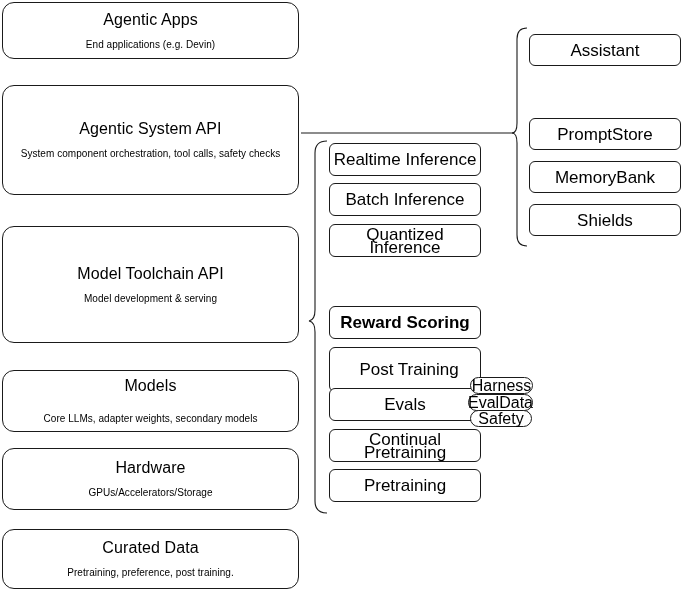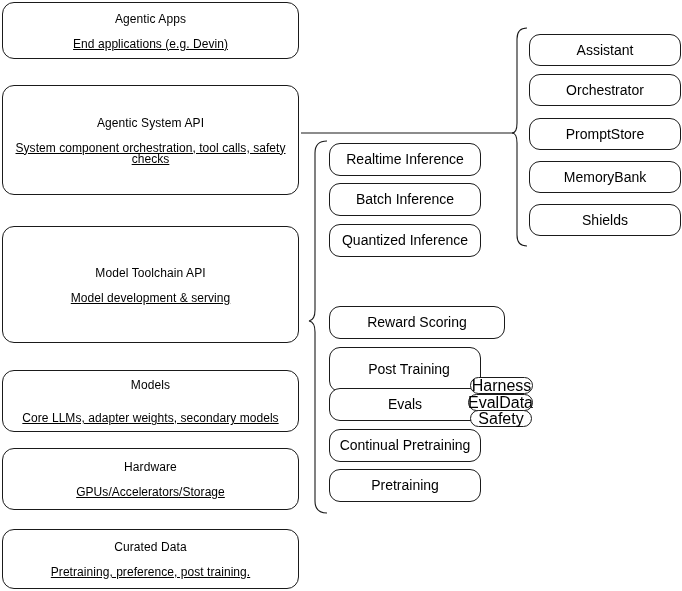--- a/index.html
+++ b/index.html
@@ -20,36 +20,35 @@
     border:1px solid #1a1a1a;
     display:flex;
     flex-direction:column;
     align-items:center;
     justify-content:center;
     text-align:center;
   }
   
   .layer{border-radius:12px;}
   .layer .title{
-    font-size:12px;
+    font-size:16px;
     line-height:15px;
     letter-spacing:.1px;
   }
   .layer .sub{
-    font-size:12px;
+    font-size:10px;
     line-height:11px;
     margin-top:12px;
     letter-spacing:.05px;
-    text-decoration:underline;
   }
 
   
   .capsule{
-    border-radius:11px;
-    font-size:14px;
+    border-radius:6px;
+    font-size:17px;
     line-height:13px;
   }
 
   
   .pill{
     position:absolute;
     box-sizing:border-box;
     background:#ffffff;
     border:1px solid #1a1a1a;
     border-radius:9px;
@@ -103,29 +102,28 @@
   </div>
 
   <div class="node layer" style="left:2px;top:529px;width:297px;height:60px;">
     <div class="title">Curated Data</div>
     <div class="sub">Pretraining, preference, post training.</div>
   </div>
 
   <div class="node capsule" style="left:329px;top:143px;width:152px;height:33px;text-align:right;">Realtime Inference</div>
   <div class="node capsule" style="left:329px;top:183px;width:152px;height:33px;">Batch Inference</div>
   <div class="node capsule" style="left:329px;top:224px;width:152px;height:33px;">Quantized Inference</div>
-  <div class="node capsule" style="left:329px;top:306px;width:176px;height:33px;">Reward Scoring</div>
+  <div class="node capsule" style="left:329px;top:306px;width:152px;height:33px;font-weight:bold;">Reward Scoring</div>
   <div class="node capsule" style="left:329px;top:347px;width:152px;height:45px;padding-left:8px;">Post Training</div>
   <div class="node capsule" style="left:329px;top:388px;width:152px;height:33px;">Evals</div>
   <div class="node capsule" style="left:329px;top:429px;width:152px;height:33px;">Continual Pretraining</div>
   <div class="node capsule" style="left:329px;top:469px;width:152px;height:33px;">Pretraining</div>
 
   <div class="pill" style="left:470px;top:377px;width:63px;height:17px;">Harness</div>
   <div class="pill" style="left:468px;top:394px;width:65px;height:17px;">EvalData</div>
   <div class="pill" style="left:470px;top:410px;width:62px;height:17px;">Safety</div>
 
   <div class="node capsule" style="left:529px;top:34px;width:152px;height:32px;">Assistant</div>
-  <div class="node capsule" style="left:529px;top:74px;width:152px;height:32px;">Orchestrator</div>
   <div class="node capsule" style="left:529px;top:118px;width:152px;height:32px;">PromptStore</div>
   <div class="node capsule" style="left:529px;top:161px;width:152px;height:32px;">MemoryBank</div>
   <div class="node capsule" style="left:529px;top:204px;width:152px;height:32px;">Shields</div>
 
 </div>
 
 </body></html>

